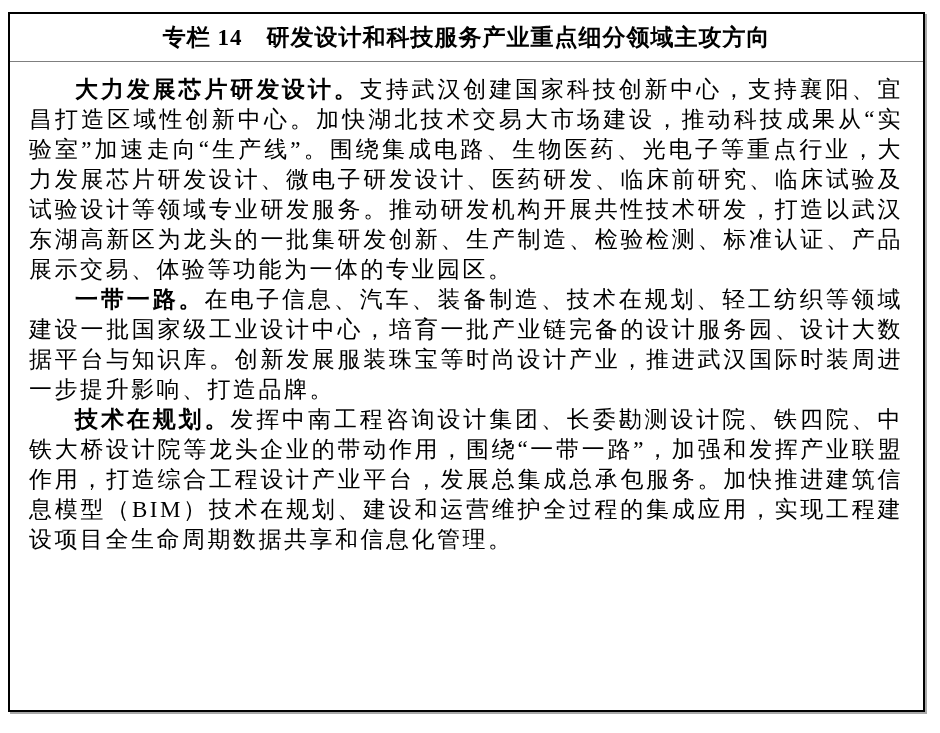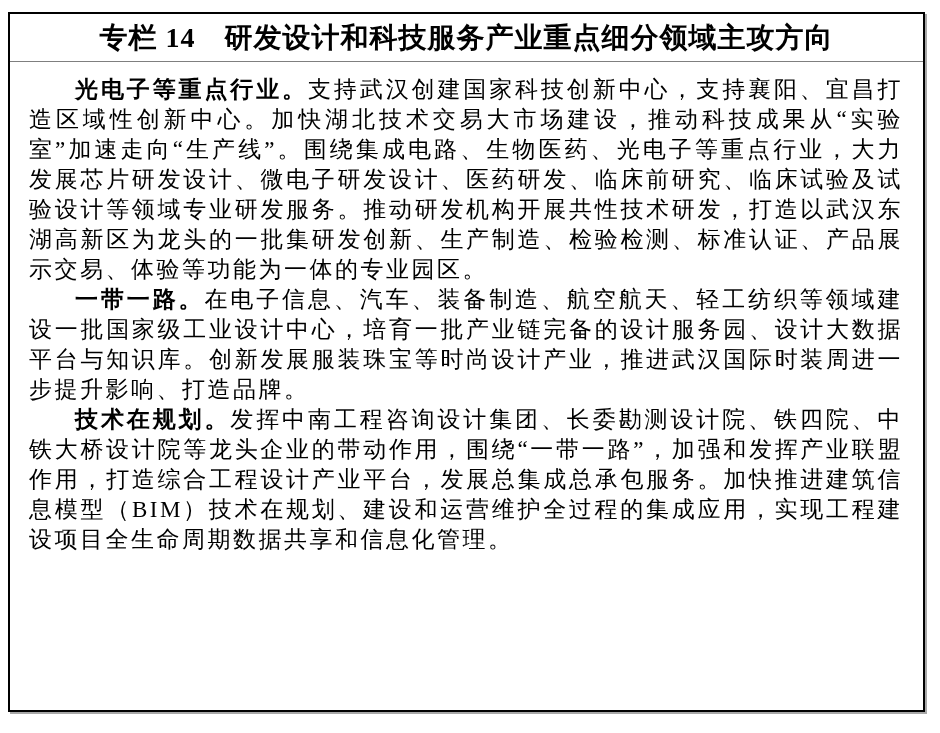--- a/index.html
+++ b/index.html
@@ -27,21 +27,21 @@
     background: #ffffff;
   }
   .panel-title {
     height: 48px;
     box-sizing: border-box;
     border-bottom: 1px solid #7f7f7f;
     display: flex;
     align-items: center;
     justify-content: center;
     font-weight: bold;
-    font-size: 28px;
+    font-size: 23px;
     letter-spacing: 1px;
     white-space: pre;
   }
   .panel-body {
     box-sizing: border-box;
     padding: 13px 20px 0 19px;
     font-size: 23px;
     line-height: 30px;
     letter-spacing: 2.5px;
     text-align: justify;
@@ -54,17 +54,17 @@
   .para .lead {
     font-weight: bold;
   }
 </style>
 </head>
 <body>
 
 <div class="panel">
   <div class="panel-title">专栏 14　研发设计和科技服务产业重点细分领域主攻方向</div>
   <div class="panel-body">
-    <p class="para"><span class="lead">光电子等重点行业。</span><span>支持武汉创建国家科技创新中心，支持襄阳、宜昌打造区域性创新中心。加快湖北技术交易大市场建设，推动科技成果从“实验室”加速走向“生产线”。围绕集成电路、生物医药、光电子等重点行业，大力发展芯片研发设计、微电子研发设计、医药研发、临床前研究、临床试验及试验设计等领域专业研发服务。推动研发机构开展共性技术研发，打造以武汉东湖高新区为龙头的一批集研发创新、生产制造、检验检测、标准认证、产品展示交易、体验等功能为一体的专业园区。</span></p>
-    <p class="para"><span class="lead">一带一路。</span><span>在电子信息、汽车、装备制造、航空航天、轻工纺织等领域建设一批国家级工业设计中心，培育一批产业链完备的设计服务园、设计大数据平台与知识库。创新发展服装珠宝等时尚设计产业，推进武汉国际时装周进一步提升影响、打造品牌。</span></p>
+    <p class="para"><span class="lead">大力发展芯片研发设计。</span><span>支持武汉创建国家科技创新中心，支持襄阳、宜昌打造区域性创新中心。加快湖北技术交易大市场建设，推动科技成果从“实验室”加速走向“生产线”。围绕集成电路、生物医药、光电子等重点行业，大力发展芯片研发设计、微电子研发设计、医药研发、临床前研究、临床试验及试验设计等领域专业研发服务。推动研发机构开展共性技术研发，打造以武汉东湖高新区为龙头的一批集研发创新、生产制造、检验检测、标准认证、产品展示交易、体验等功能为一体的专业园区。</span></p>
+    <p class="para"><span class="lead">一带一路。</span><span>在电子信息、汽车、装备制造、技术在规划、轻工纺织等领域建设一批国家级工业设计中心，培育一批产业链完备的设计服务园、设计大数据平台与知识库。创新发展服装珠宝等时尚设计产业，推进武汉国际时装周进一步提升影响、打造品牌。</span></p>
     <p class="para"><span class="lead">技术在规划。</span><span>发挥中南工程咨询设计集团、长委勘测设计院、铁四院、中铁大桥设计院等龙头企业的带动作用，围绕“一带一路”，加强和发挥产业联盟作用，打造综合工程设计产业平台，发展总集成总承包服务。加快推进建筑信息模型（BIM）技术在规划、建设和运营维护全过程的集成应用，实现工程建设项目全生命周期数据共享和信息化管理。</span></p>
   </div>
 </div>
 
 </body></html>

